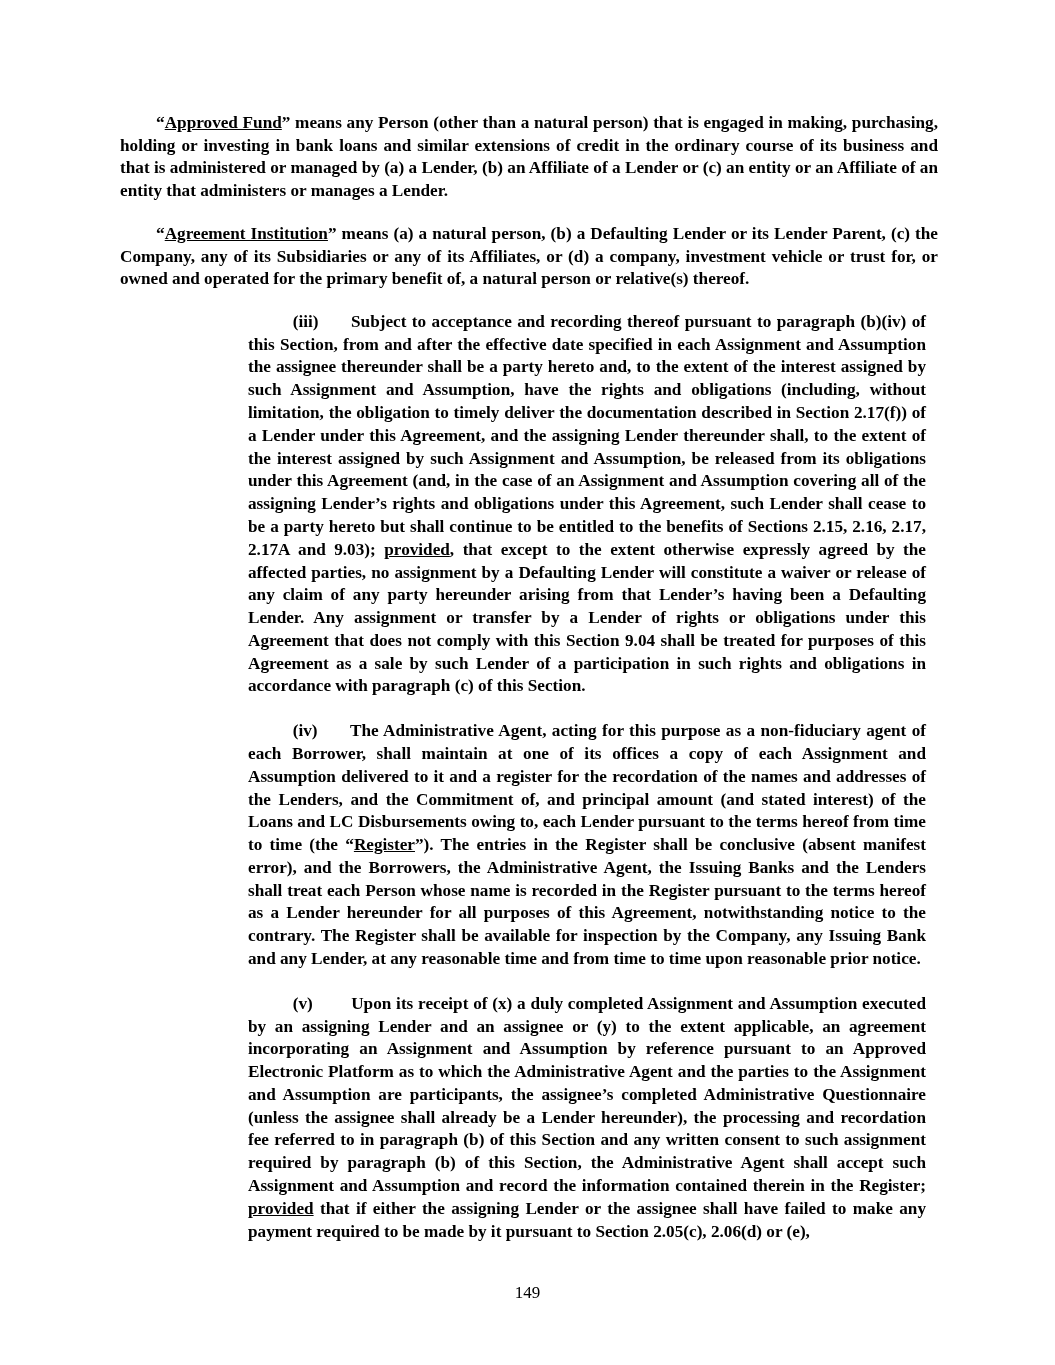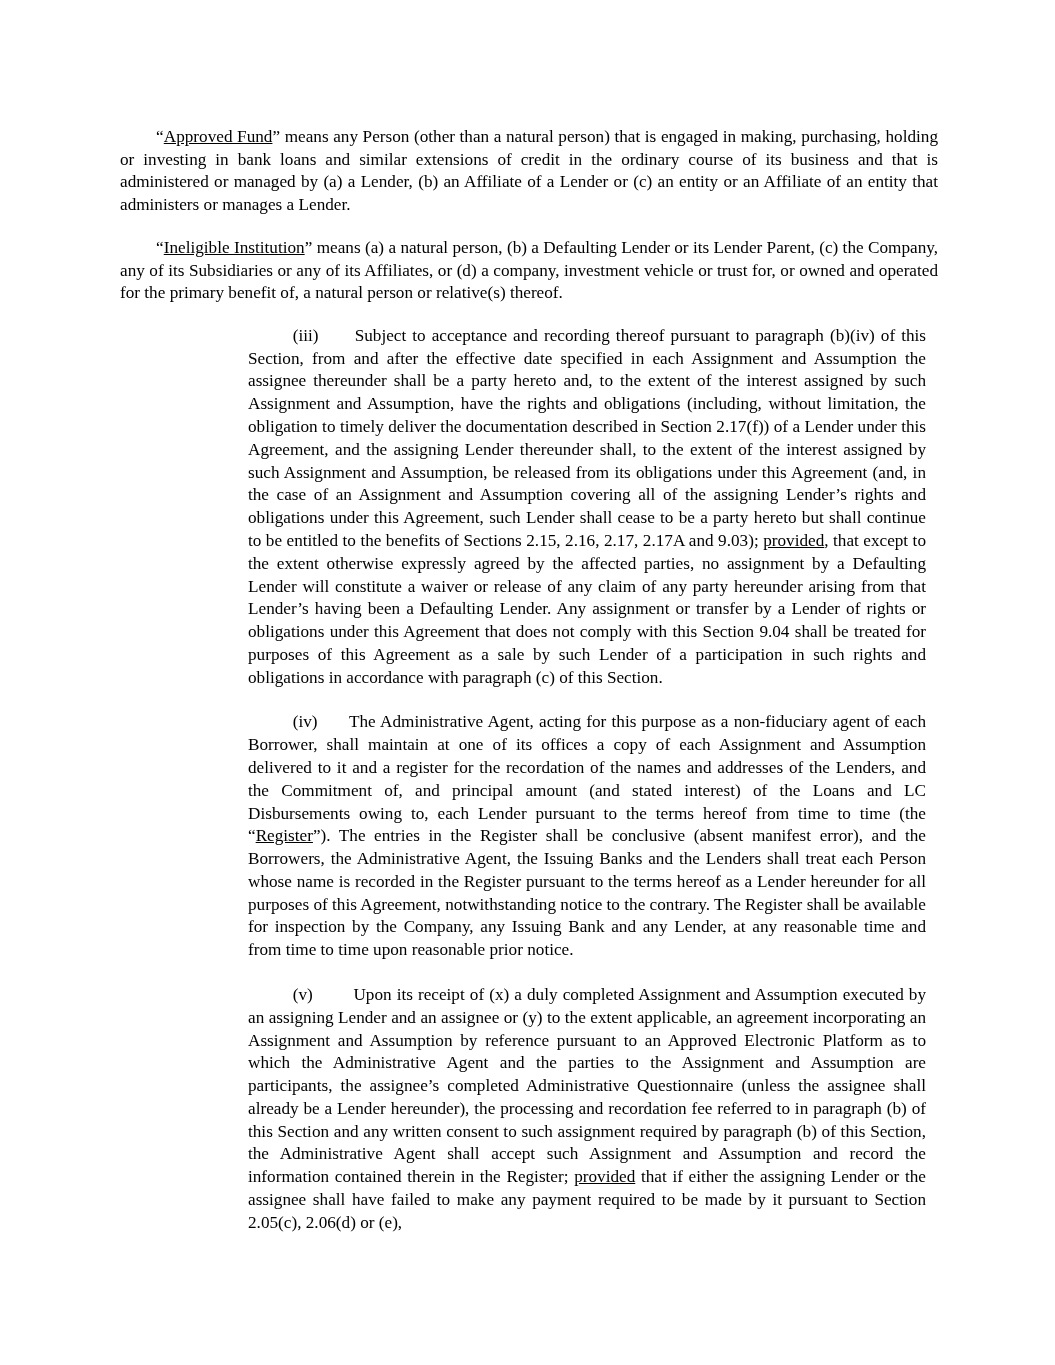--- a/index.html
+++ b/index.html
@@ -13,22 +13,23 @@
     height: 1365px;
     margin: 0 auto;
     background: #ffffff;
     font-family: "Liberation Serif", "DejaVu Serif", serif;
     color: #000000;
     box-sizing: border-box;
   }
   .content {
     position: absolute;
     left: 120px;
-    top: 126px;
+    top: 112px;
     width: 818px;
+    font-weight: bold;
   }
   p.para {
     margin: 0 0 20px 0;
     font-size: 17.2px;
     line-height: 1.32;
     text-align: justify;
     text-justify: inter-word;
     text-indent: 0;
   }
   
@@ -62,29 +63,30 @@
   }
 </style>
 </head>
 <body>
 
 <div class="page">
   <div class="content">
 
     <p class="para lead"><span>“</span><u class="term">Approved Fund</u><span>”</span><span> means any Person (other than a natural person) that is engaged in making, purchasing, holding or investing in bank loans and similar extensions of credit in the ordinary course of its business and that is administered or managed by (a) a Lender, (b) an Affiliate of a Lender or (c) an entity or an Affiliate of an entity that administers or manages a Lender.</span></p>
 
-    <p class="para lead"><span>“</span><u class="term">Ineligible Institution</u><span>”</span><span> means (a) a natural person, (b) a Defaulting Lender or its Lender Parent, (c) the Company, any of its Subsidiaries or any of its Affiliates, or (d) a company, investment vehicle or trust for, or owned and operated for the primary benefit of, a natural person or relative(s) thereof.</span></p>
+    <p class="para lead"><span>“</span><u class="term">Agreement Institution</u><span>”</span><span> means (a) a natural person, (b) a Defaulting Lender or its Lender Parent, (c) the Company, any of its Subsidiaries or any of its Affiliates, or (d) a company, investment vehicle or trust for, or owned and operated for the primary benefit of, a natural person or relative(s) thereof.</span></p>
 
     <div class="subpara">
       <p><span>(iii)</span>	&nbsp;&nbsp;&nbsp;&nbsp;&nbsp;<span>Subject to acceptance and recording thereof pursuant to paragraph (b)(iv) of this Section, from and after the effective date specified in each Assignment and Assumption the assignee thereunder shall be a party hereto and, to the extent of the interest assigned by such Assignment and Assumption, have the rights and obligations (including, without limitation, the obligation to timely deliver the documentation described in Section 2.17(f)) of a Lender under this Agreement, and the assigning Lender thereunder shall, to the extent of the interest assigned by such Assignment and Assumption, be released from its obligations under this Agreement (and, in the case of an Assignment and Assumption covering all of the assigning Lender’s rights and obligations under this Agreement, such Lender shall cease to be a party hereto but shall continue to be entitled to the benefits of Sections 2.15, 2.16, 2.17, 2.17A and 9.03); </span><u class="term">provided</u><span>, that except to the extent otherwise expressly agreed by the affected parties, no assignment by a Defaulting Lender will constitute a waiver or release of any claim of any party hereunder arising from that Lender’s having been a Defaulting Lender.  Any assignment or transfer by a Lender of rights or obligations under this Agreement that does not comply with this Section 9.04 shall be treated for purposes of this Agreement as a sale by such Lender of a participation in such rights and obligations in accordance with paragraph (c) of this Section.</span></p>
     </div>
 
     <div class="subpara">
       <p><span>(iv)</span>	&nbsp;&nbsp;&nbsp;&nbsp;&nbsp;<span>The Administrative Agent, acting for this purpose as a non-fiduciary agent of each Borrower, shall maintain at one of its offices a copy of each Assignment and Assumption delivered to it and a register for the recordation of the names and addresses of the Lenders, and the Commitment of, and principal amount (and stated interest) of the Loans and LC Disbursements owing to, each Lender pursuant to the terms hereof from time to time (the “</span><u class="term">Register</u><span>”).  The entries in the Register shall be conclusive (absent manifest error), and the Borrowers, the Administrative Agent, the Issuing Banks and the Lenders shall treat each Person whose name is recorded in the Register pursuant to the terms hereof as a Lender hereunder for all purposes of this Agreement, notwithstanding notice to the contrary.  The Register shall be available for inspection by the Company, any Issuing Bank and any Lender, at any reasonable time and from time to time upon reasonable prior notice.</span></p>
     </div>
 
     <div class="subpara">
       <p><span>(v)</span>	&nbsp;&nbsp;&nbsp;&nbsp;&nbsp;&nbsp;&nbsp;<span>Upon its receipt of (x) a duly completed Assignment and Assumption executed by an assigning Lender and an assignee or (y) to the extent applicable, an agreement incorporating an Assignment and Assumption by reference pursuant to an Approved Electronic Platform as to which the Administrative Agent and the parties to the Assignment and Assumption are participants, the assignee’s completed Administrative Questionnaire (unless the assignee shall already be a Lender hereunder), the processing and recordation fee referred to in paragraph (b) of this Section and any written consent to such assignment required by paragraph (b) of this Section, the Administrative Agent shall accept such Assignment and Assumption and record the information contained therein in the Register; </span><u class="term">provided</u><span> that if either the assigning Lender or the assignee shall have failed to make any payment required to be made by it pursuant to Section 2.05(c), 2.06(d) or (e),</span></p>
     </div>
 
   </div>
 
+  <div class="pagenum">149</div>
 </div>
 
 </body></html>

